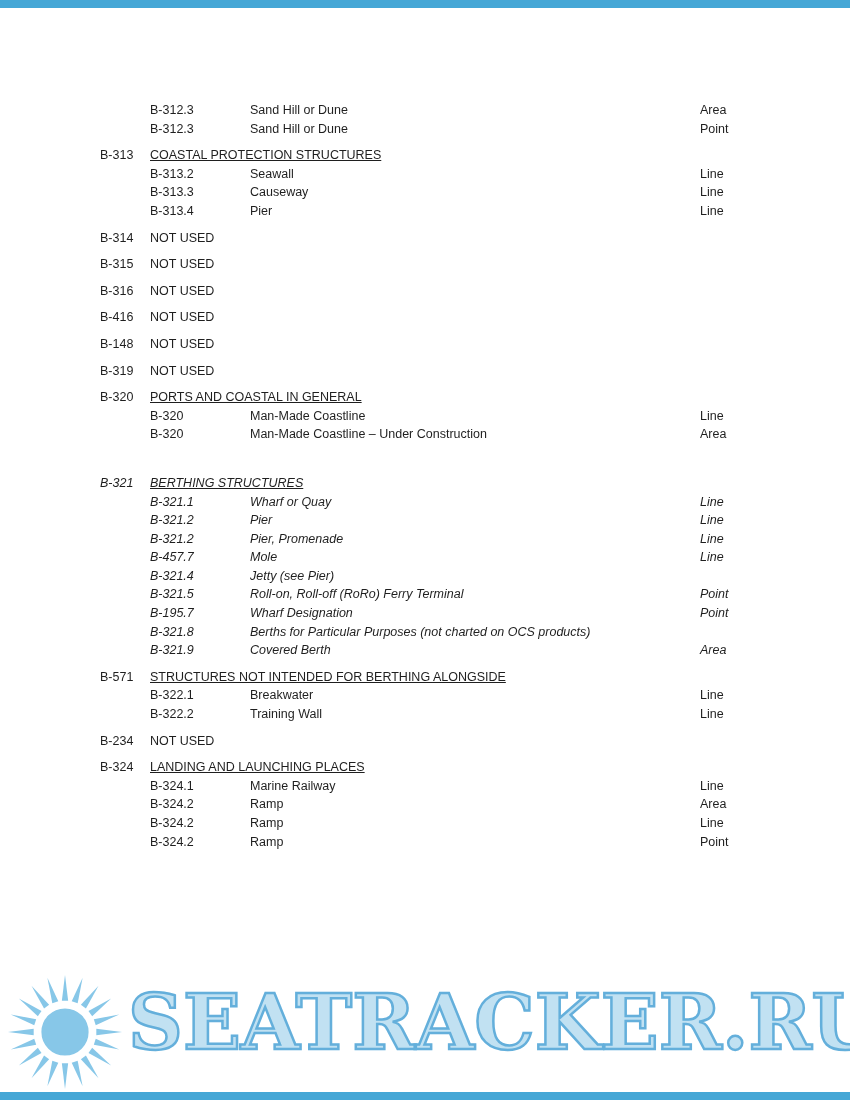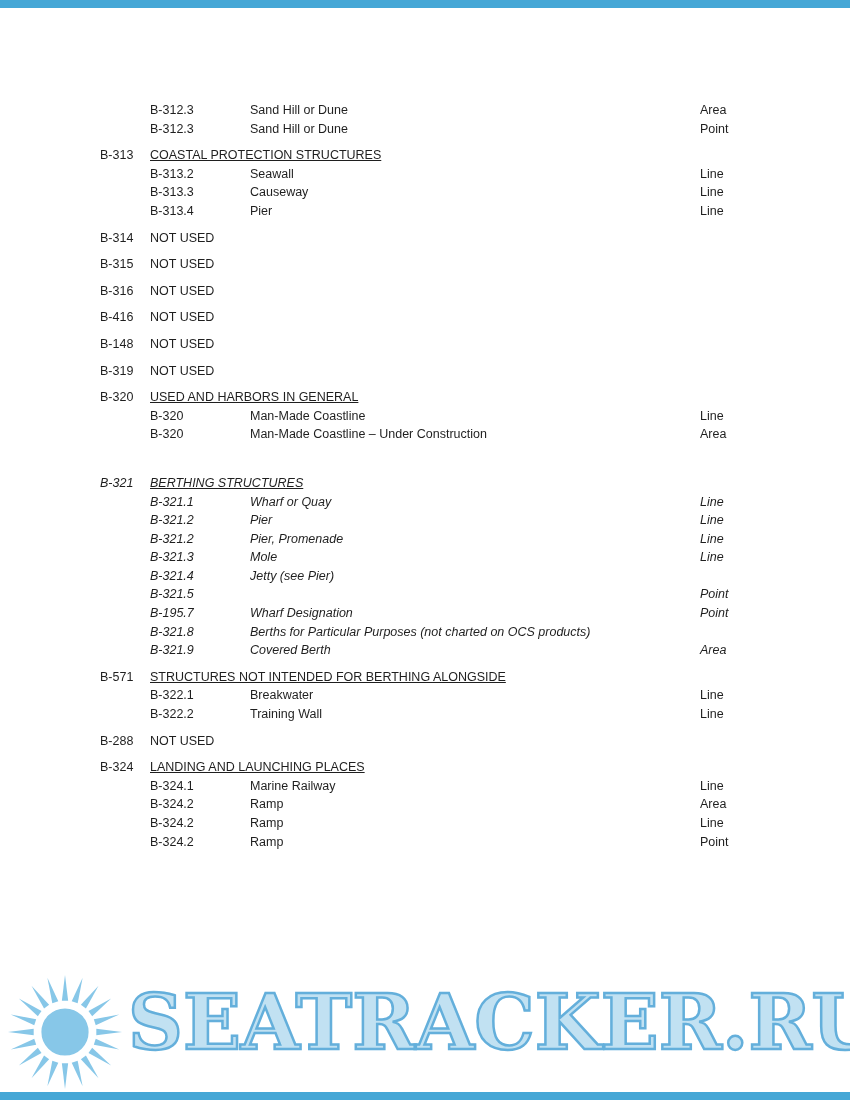--- a/index.html
+++ b/index.html
@@ -114,21 +114,21 @@
           <span class="header-wrap"><span class="sec-code-in">B-148</span><span class="sec-title-in">NOT USED</span></span>
         </div>
       </div>
       <div class="section">
         <div class="row header-row">
           <span class="header-wrap"><span class="sec-code-in">B-319</span><span class="sec-title-in">NOT USED</span></span>
         </div>
       </div>
       <div class="section">
         <div class="row header-row">
-          <span class="header-wrap underline"><span class="sec-code-in">B-320</span><span class="sec-title-in">USED AND HARBORS IN GENERAL</span></span>
+          <span class="header-wrap underline"><span class="sec-code-in">B-320</span><span class="sec-title-in">PORTS AND COASTAL IN GENERAL</span></span>
         </div>
         <div class="row item-row">
           <span class="item-code">B-320</span>
           <span class="item-name">Man-Made Coastline</span>
           <span class="item-type">Line</span>
         </div>
         <div class="row item-row">
           <span class="item-code">B-320</span>
           <span class="item-name">Man-Made Coastline – Under Construction</span>
           <span class="item-type">Area</span>
@@ -147,30 +147,31 @@
           <span class="item-code">B-321.2</span>
           <span class="item-name">Pier</span>
           <span class="item-type">Line</span>
         </div>
         <div class="row item-row">
           <span class="item-code">B-321.2</span>
           <span class="item-name">Pier, Promenade</span>
           <span class="item-type">Line</span>
         </div>
         <div class="row item-row">
-          <span class="item-code">B-321.3</span>
+          <span class="item-code">B-457.7</span>
           <span class="item-name">Mole</span>
           <span class="item-type">Line</span>
         </div>
         <div class="row item-row">
           <span class="item-code">B-321.4</span>
           <span class="item-name">Jetty (see Pier)</span>
         </div>
         <div class="row item-row">
           <span class="item-code">B-321.5</span>
+          <span class="item-name">Roll-on, Roll-off (RoRo) Ferry Terminal</span>
           <span class="item-type">Point</span>
         </div>
         <div class="row item-row">
           <span class="item-code">B-195.7</span>
           <span class="item-name">Wharf Designation</span>
           <span class="item-type">Point</span>
         </div>
         <div class="row item-row">
           <span class="item-code">B-321.8</span>
           <span class="item-name">Berths for Particular Purposes (not charted on OCS products)</span>
@@ -191,21 +192,21 @@
           <span class="item-type">Line</span>
         </div>
         <div class="row item-row">
           <span class="item-code">B-322.2</span>
           <span class="item-name">Training Wall</span>
           <span class="item-type">Line</span>
         </div>
       </div>
       <div class="section">
         <div class="row header-row">
-          <span class="header-wrap"><span class="sec-code-in">B-288</span><span class="sec-title-in">NOT USED</span></span>
+          <span class="header-wrap"><span class="sec-code-in">B-234</span><span class="sec-title-in">NOT USED</span></span>
         </div>
       </div>
       <div class="section">
         <div class="row header-row">
           <span class="header-wrap underline"><span class="sec-code-in">B-324</span><span class="sec-title-in">LANDING AND LAUNCHING PLACES</span></span>
         </div>
         <div class="row item-row">
           <span class="item-code">B-324.1</span>
           <span class="item-name">Marine Railway</span>
           <span class="item-type">Line</span>

